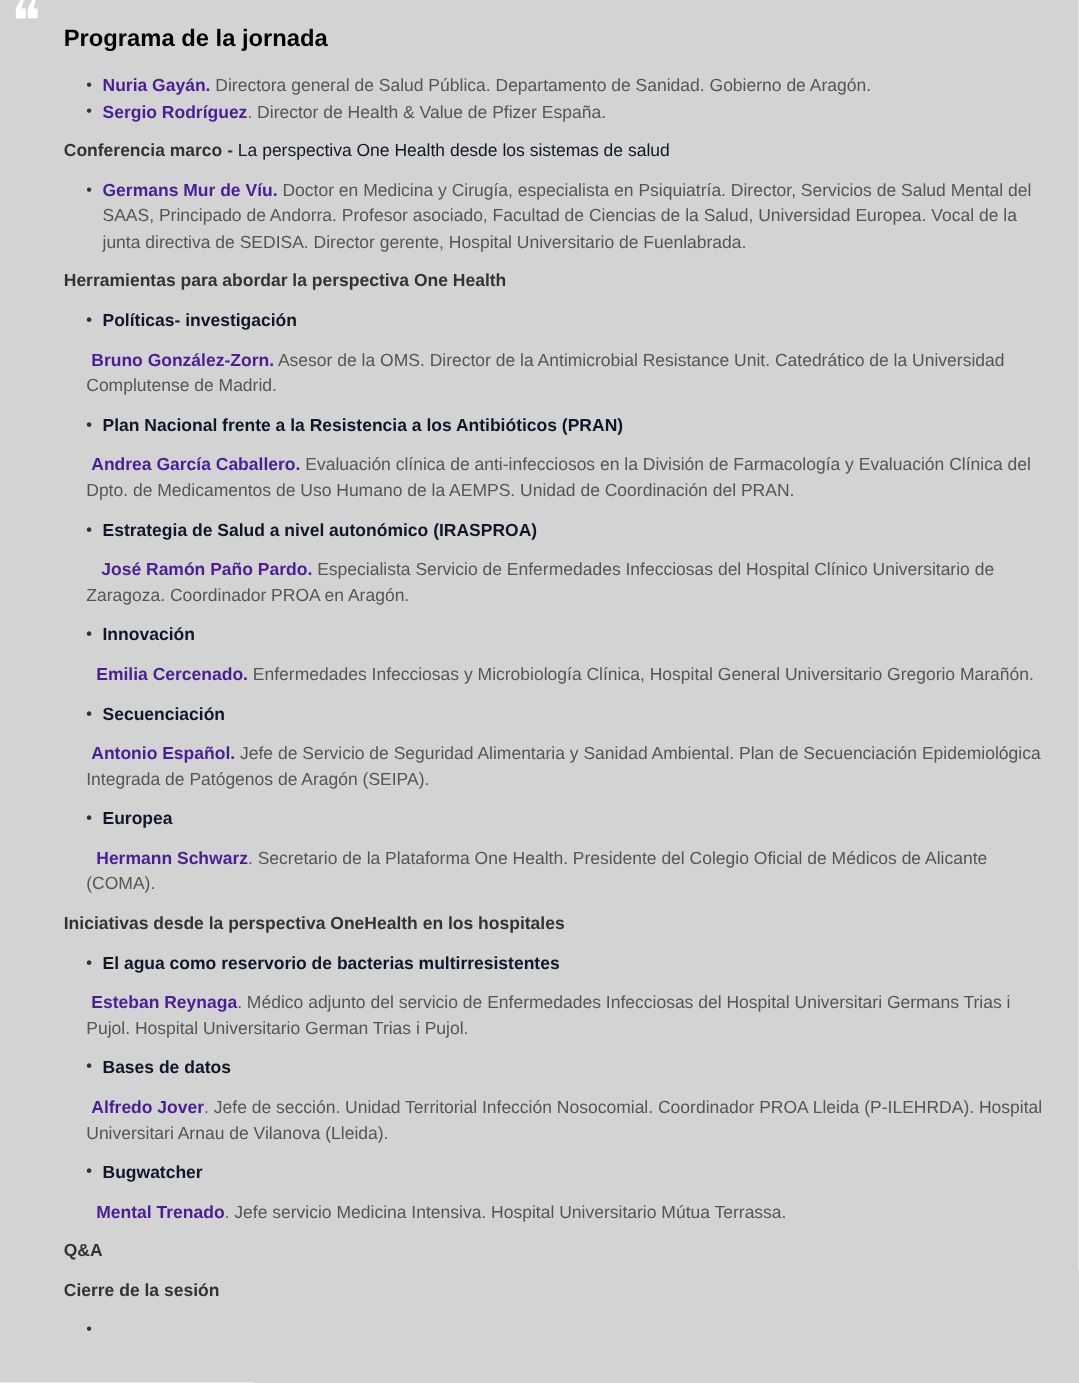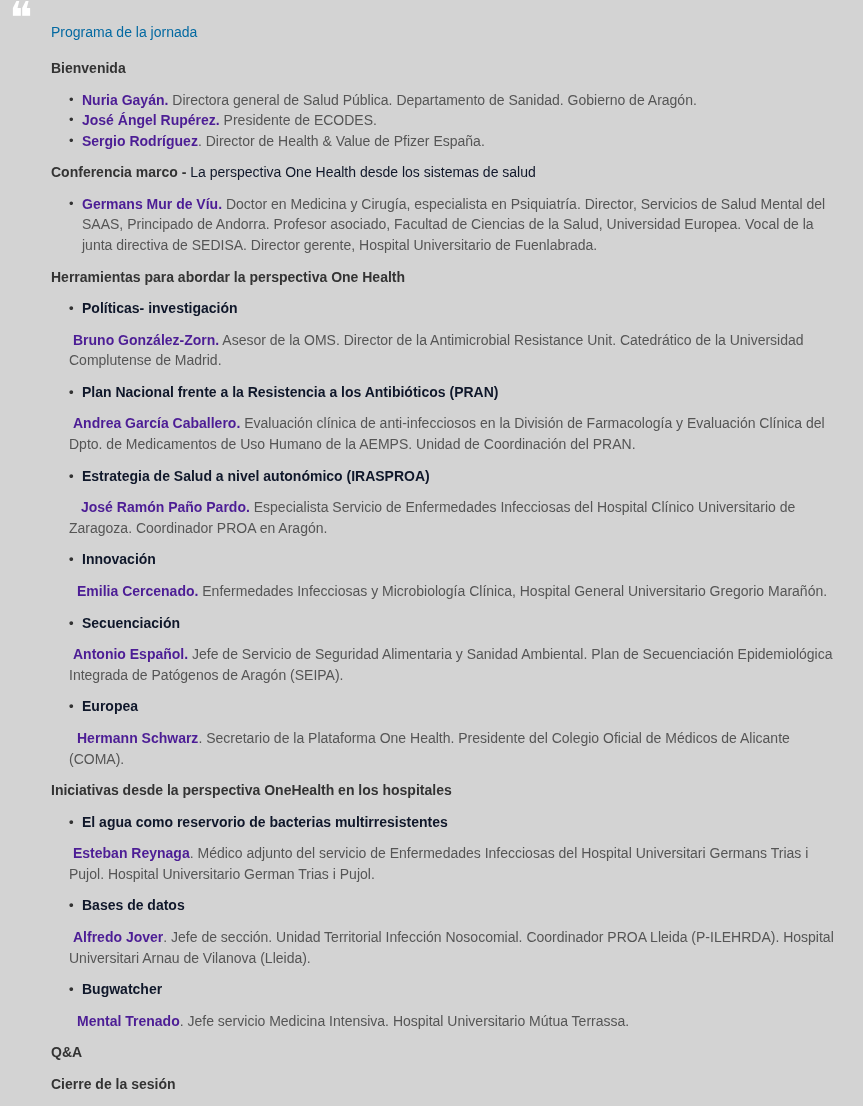--- a/index.html
+++ b/index.html
@@ -17,23 +17,23 @@
   .quote-mark{
     position:absolute;
     top:-4px;left:9px;
     color:#ffffff;
     font-size:44px;
     line-height:1;
     font-family:"DejaVu Sans",sans-serif;
     user-select:none;
   }
   .title{
-    font-size:14px;
-    font-weight:normal;
-    color:#0369a1;
+    font-size:19px;
+    font-weight:bold;
+    color:#000000;
     margin:0 0 15px 0;
     line-height:22px;
   }
   .heading{
     margin:11px 0;
     font-weight:bold;
     color:#333333;
     line-height:20.5px;
   }
   .heading .tail{font-weight:normal;color:#0f172a;}
@@ -62,24 +62,22 @@
     color:#555555;
   }
 </style>
 </head>
 <body>
 
 <div class="canvas">
   <span class="quote-mark">❝</span>
   <h2 class="title">Programa de la jornada</h2>
   <div id="program-body">
-      <p class="heading"><strong>Bienvenida</strong></p>
       <ul class="agenda">
         <li><strong>Nuria Gayán.</strong><span> Directora general de Salud Pública. Departamento de Sanidad. Gobierno de Aragón.</span></li>
-        <li><strong>José Ángel Rupérez.</strong><span> Presidente de ECODES.</span></li>
         <li><strong>Sergio Rodríguez</strong><span>. Director de Health &amp; Value de Pfizer España.</span></li>
       </ul>
       <p class="heading"><strong>Conferencia marco - </strong><span class="tail">La perspectiva One Health desde los sistemas de salud</span></p>
       <ul class="agenda">
         <li><strong>Germans Mur de Víu.</strong><span> Doctor en Medicina y Cirugía, especialista en Psiquiatría. Director, Servicios de Salud Mental del SAAS, Principado de Andorra. Profesor asociado, Facultad de Ciencias de la Salud, Universidad Europea. Vocal de la junta directiva de SEDISA. Director gerente, Hospital Universitario de Fuenlabrada.</span></li>
       </ul>
       <p class="heading"><strong>Herramientas para abordar la perspectiva One Health</strong></p>
       <ul class="agenda">
         <li class="topic">Políticas- investigación</li>
       </ul>

